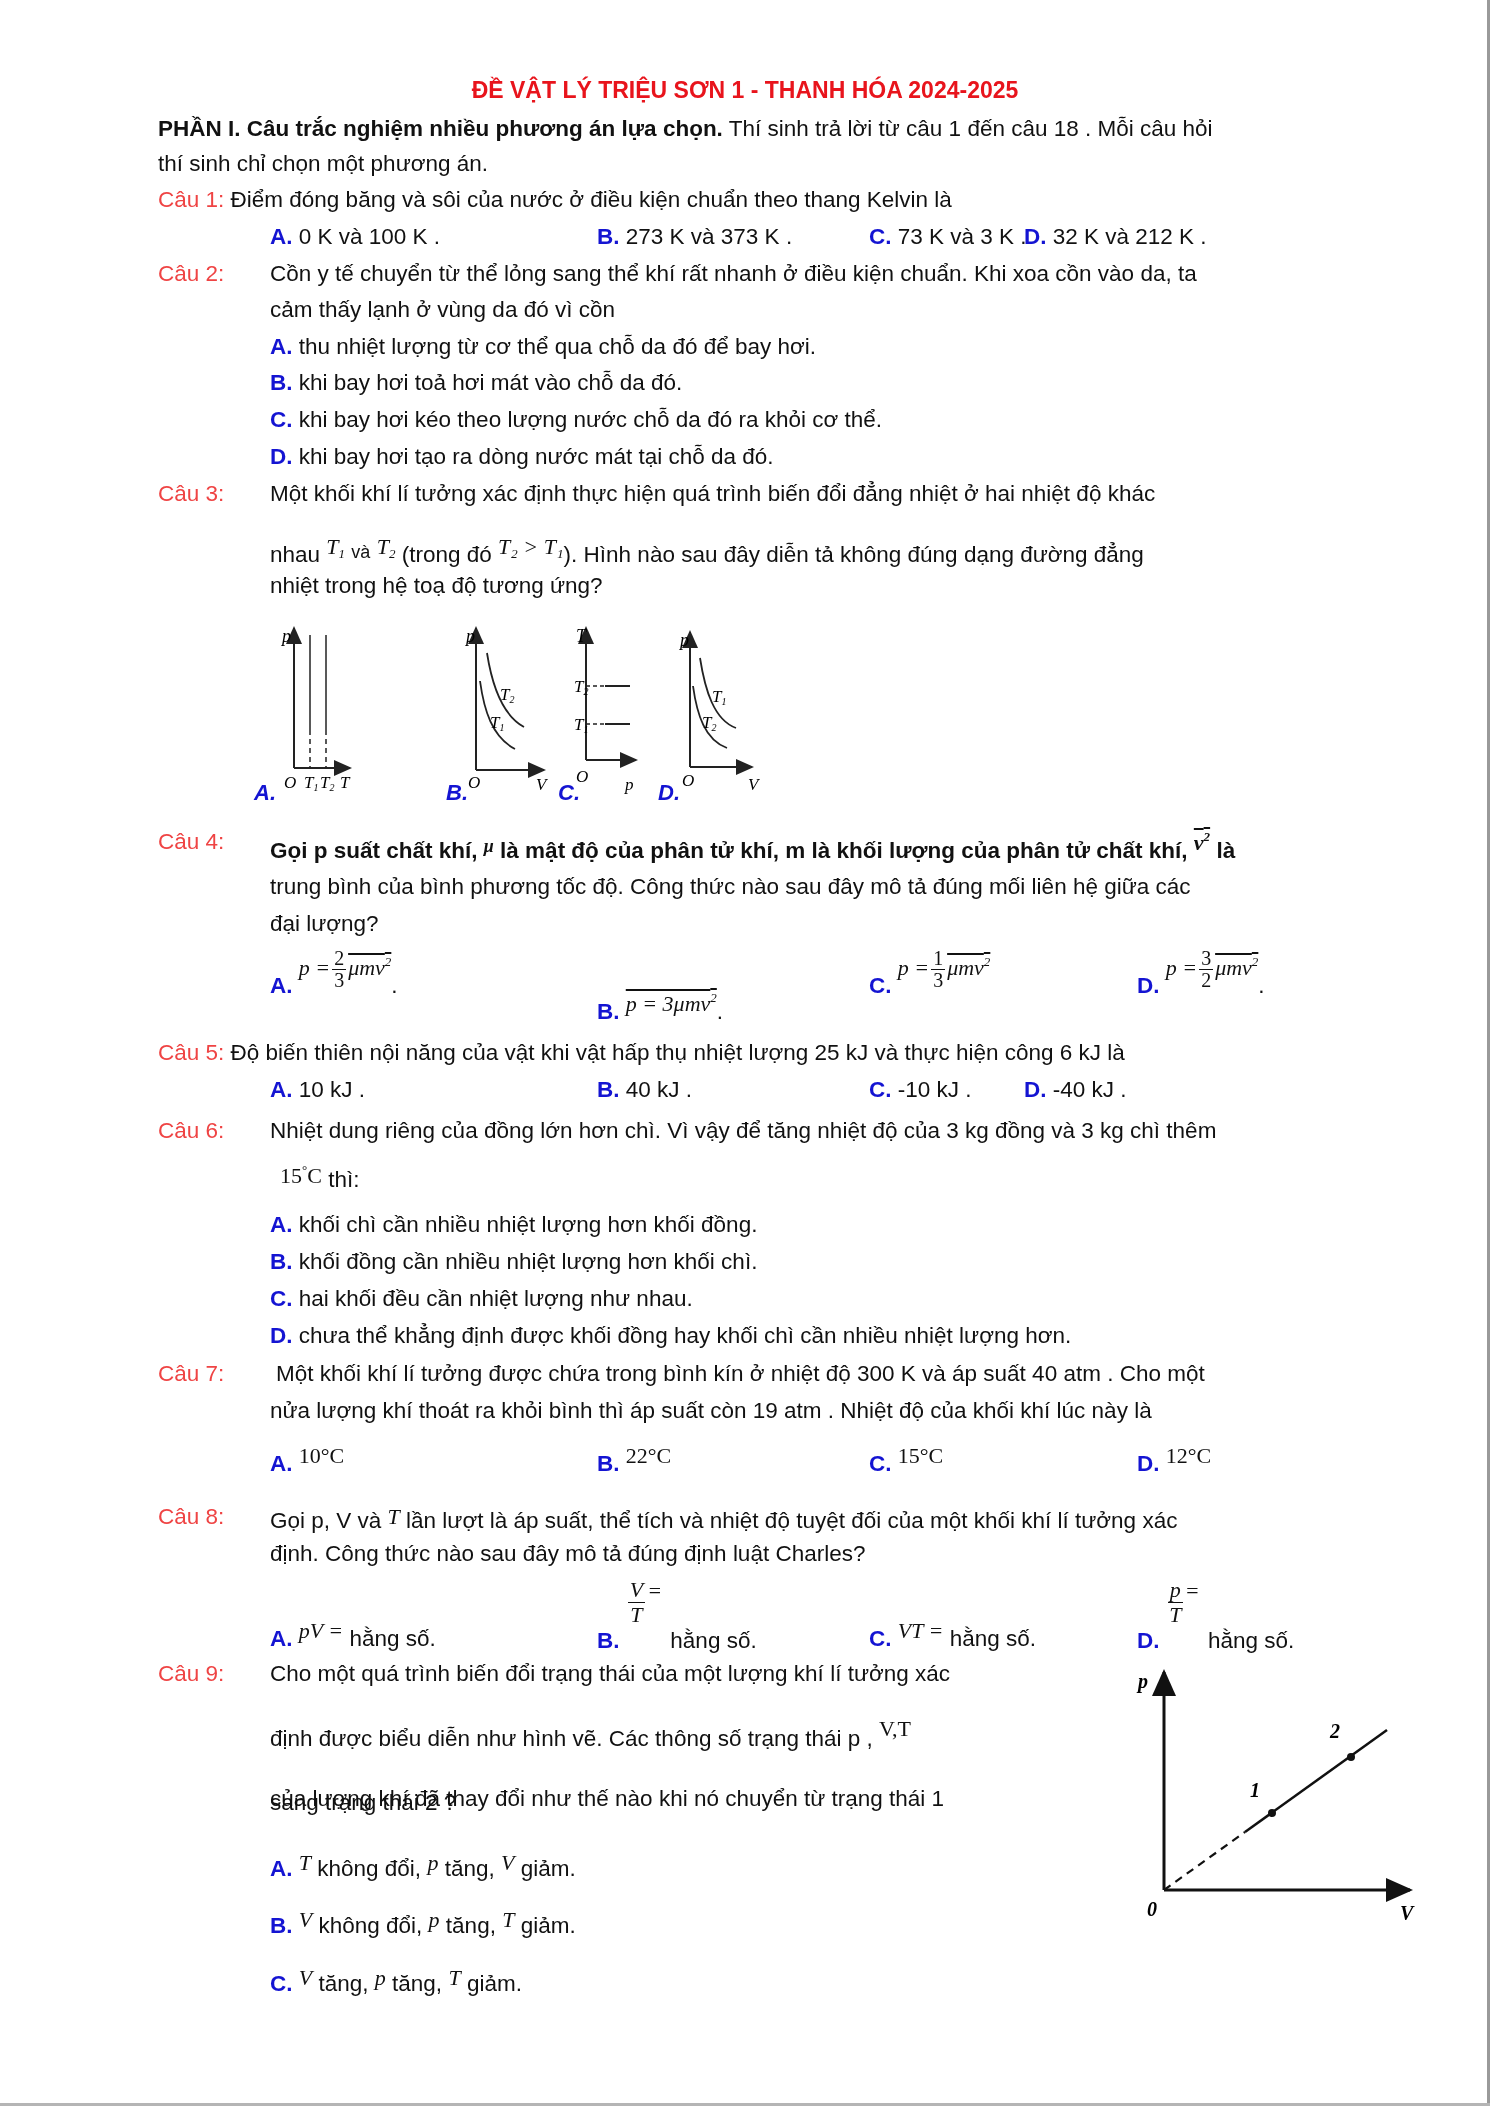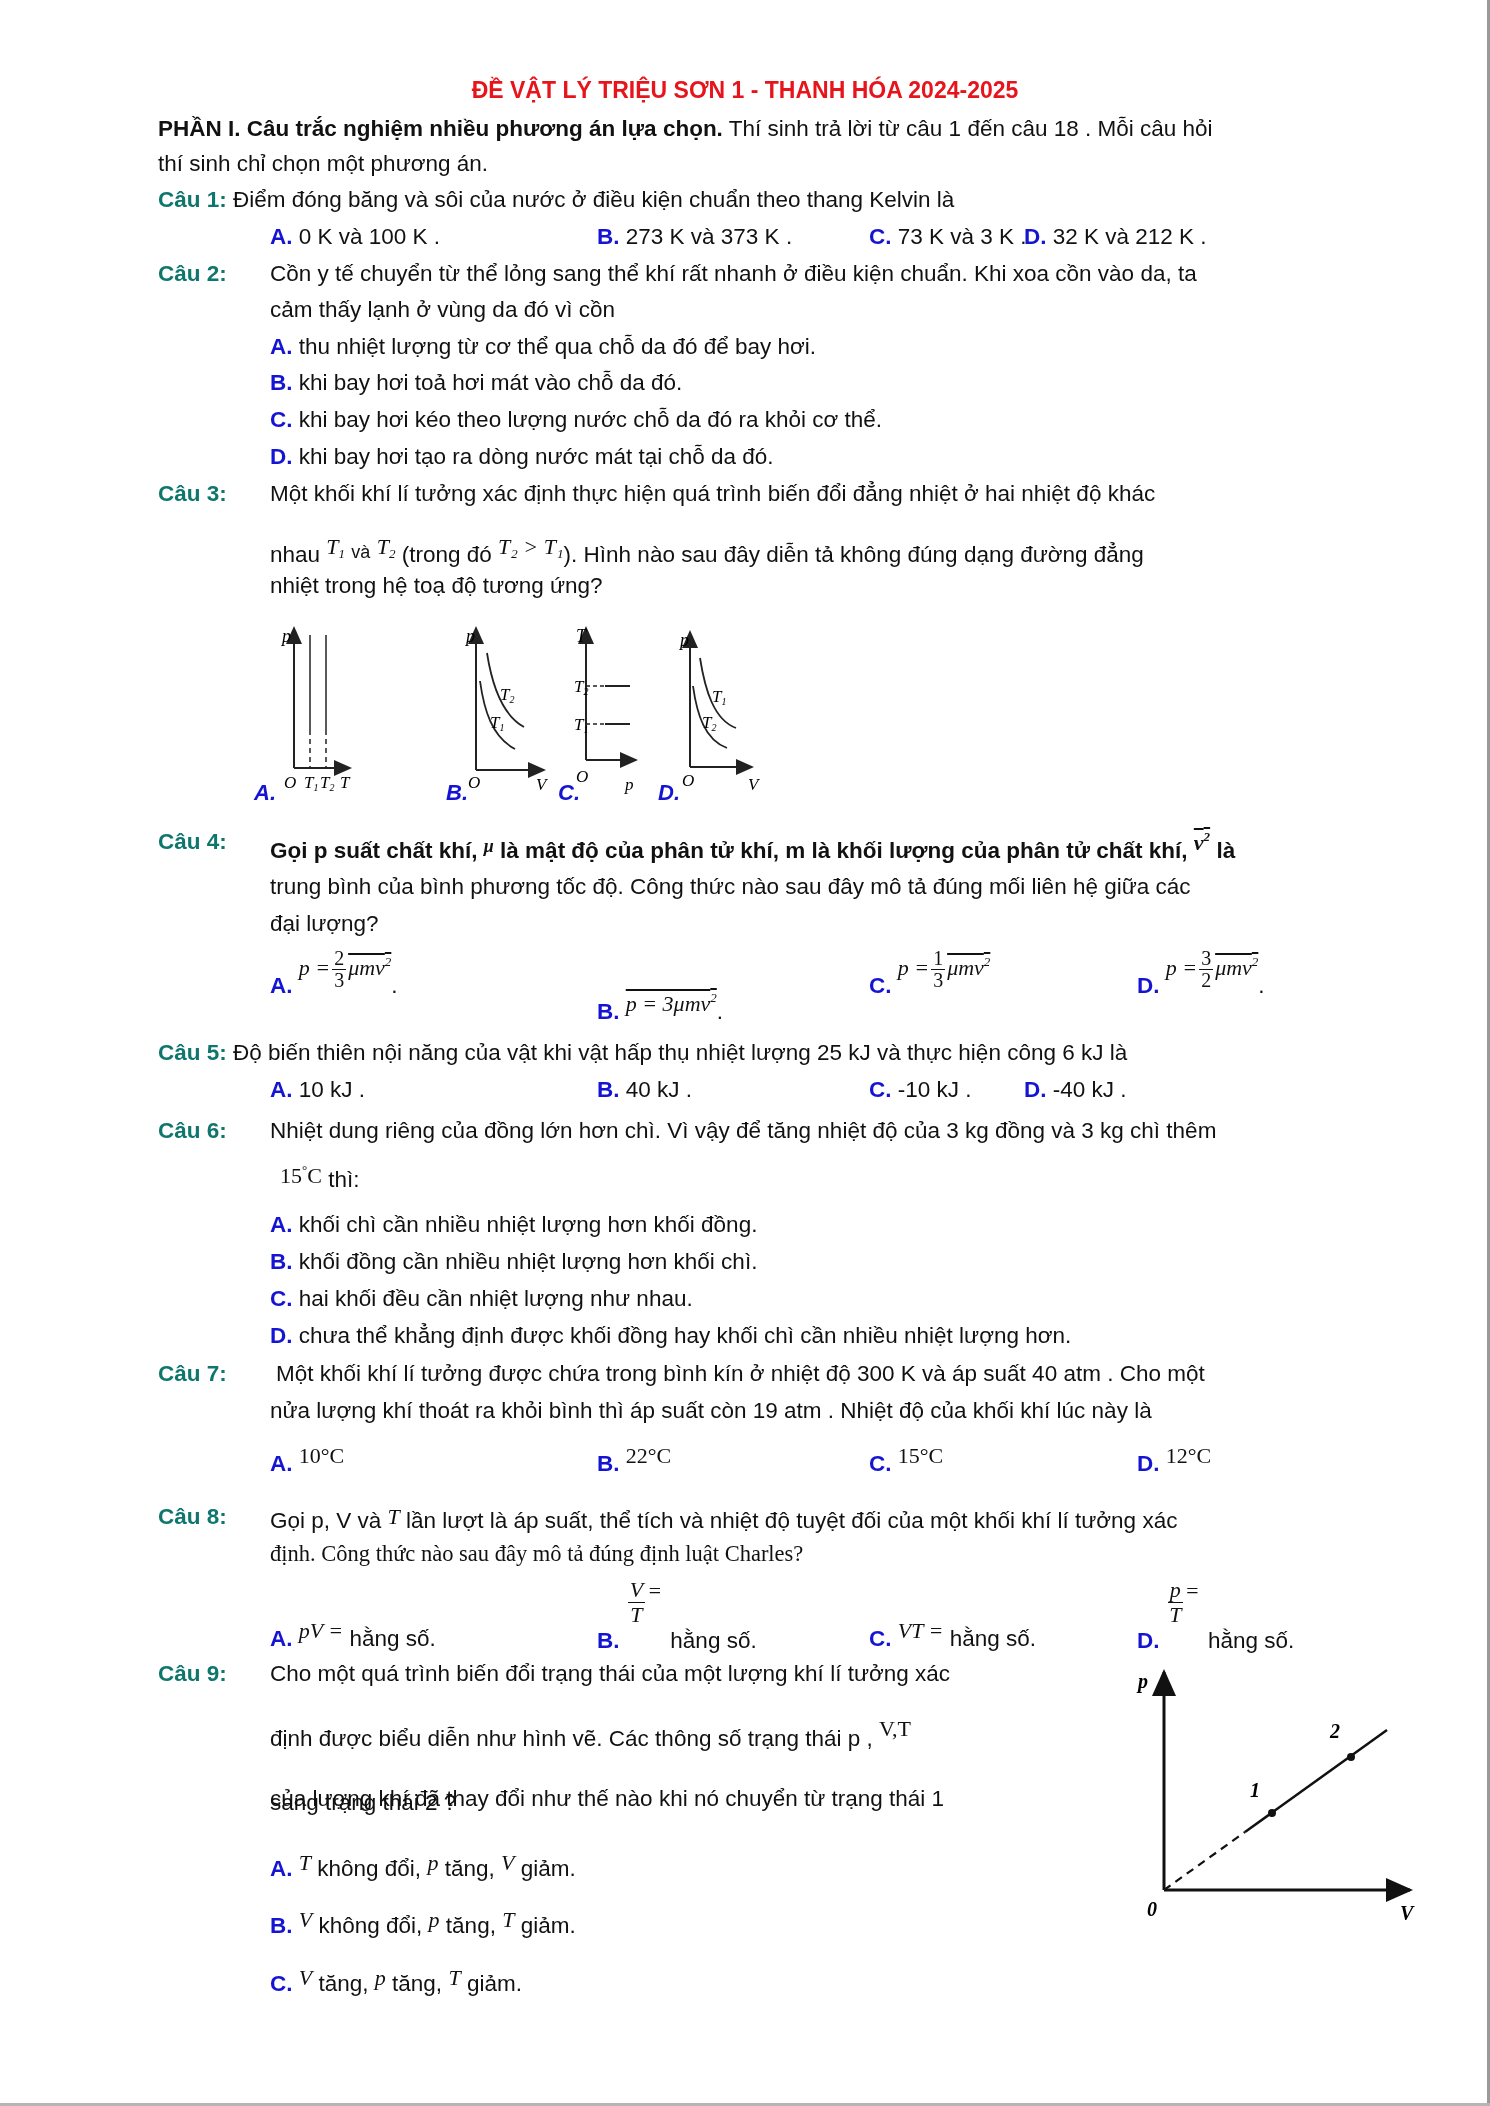--- a/index.html
+++ b/index.html
@@ -5,21 +5,21 @@
   html, body { margin: 0; padding: 0; background: #ffffff; }
   body {
     width: 1490px; height: 2106px; position: relative; overflow: hidden;
     font-family: "Liberation Sans", sans-serif; color: #111; font-size: 22.5px;
   }
   .page-border-right { position: absolute; right: 0; top: 0; width: 3px; height: 2106px; background: #9a9a9a; }
   .page-border-bottom { position: absolute; left: 0; bottom: 0; width: 1490px; height: 3px; background: #b5b5b5; }
   .abs { position: absolute; white-space: nowrap; }
   .title { color: #e8141c; font-weight: bold; font-size: 23px; left: 0; width: 1490px; text-align: center; top: 77px; }
   .blue { color: #1414d2; font-weight: bold; }
-  .qlabel { color: #0f766e; font-weight: bold; }
+  .qlabel { color: #ef4444; font-weight: normal; }
   .math { font-family: "Liberation Serif", serif; font-style: italic; font-size: 22px; }
   .mathr { font-family: "Liberation Serif", serif; font-size: 22px; }
   .sub { font-size: 13px; vertical-align: -4px; font-style: italic; }
   .sup { font-size: 13px; vertical-align: 9px; }
   .frac { display: inline-flex; flex-direction: column; align-items: center; vertical-align: middle; font-family: "Liberation Serif", serif; font-size: 20px; line-height: 1.05; margin: 0 2px; }
   .frac .num { border-bottom: 1px solid #111; padding: 0 2px; }
   .vbar { text-decoration: overline; }
   svg text { font-family: "Liberation Serif", serif; font-style: italic; }
 </style>
 </head>
@@ -204,21 +204,21 @@
 <div class="abs" style="left:1137px; top:1443px;"><span class="blue" style="vertical-align:-8px;">D.</span> <span class="mathr"><span>12</span><span>°C</span></span></div>
 
 <div class="abs" style="left:158px; top:1504px;">
   <span class="qlabel">Câu 8:</span>
 </div>
 <div class="abs" style="left:270px; top:1504px;">
   <span>Gọi p, V và</span>
   <span class="math" style="vertical-align:4px;">T</span>
   <span>lần lượt là áp suất, thể tích và nhiệt độ tuyệt đối của một khối khí lí tưởng xác</span>
 </div>
-<div class="abs" style="left:270px; top:1541px;font-family:Liberation Serif, serif;">định. Công thức nào sau đây mô tả đúng định luật Charles?</div>
+<div class="abs" style="left:270px; top:1541px;">định. Công thức nào sau đây mô tả đúng định luật Charles?</div>
 
 <div class="abs" style="left:270px; top:1618px;">
   <span class="blue">A.</span>
   <span class="math" style="vertical-align:8px;">pV =</span>
   <span>hằng số.</span>
 </div>
 <div class="abs" style="left:597px; top:1578px;">
   <span class="blue" style="position:relative; top:40px;">B.</span>
   <span class="frac" style="font-style:italic; font-size:22px;">
       <span class="num">V</span>

